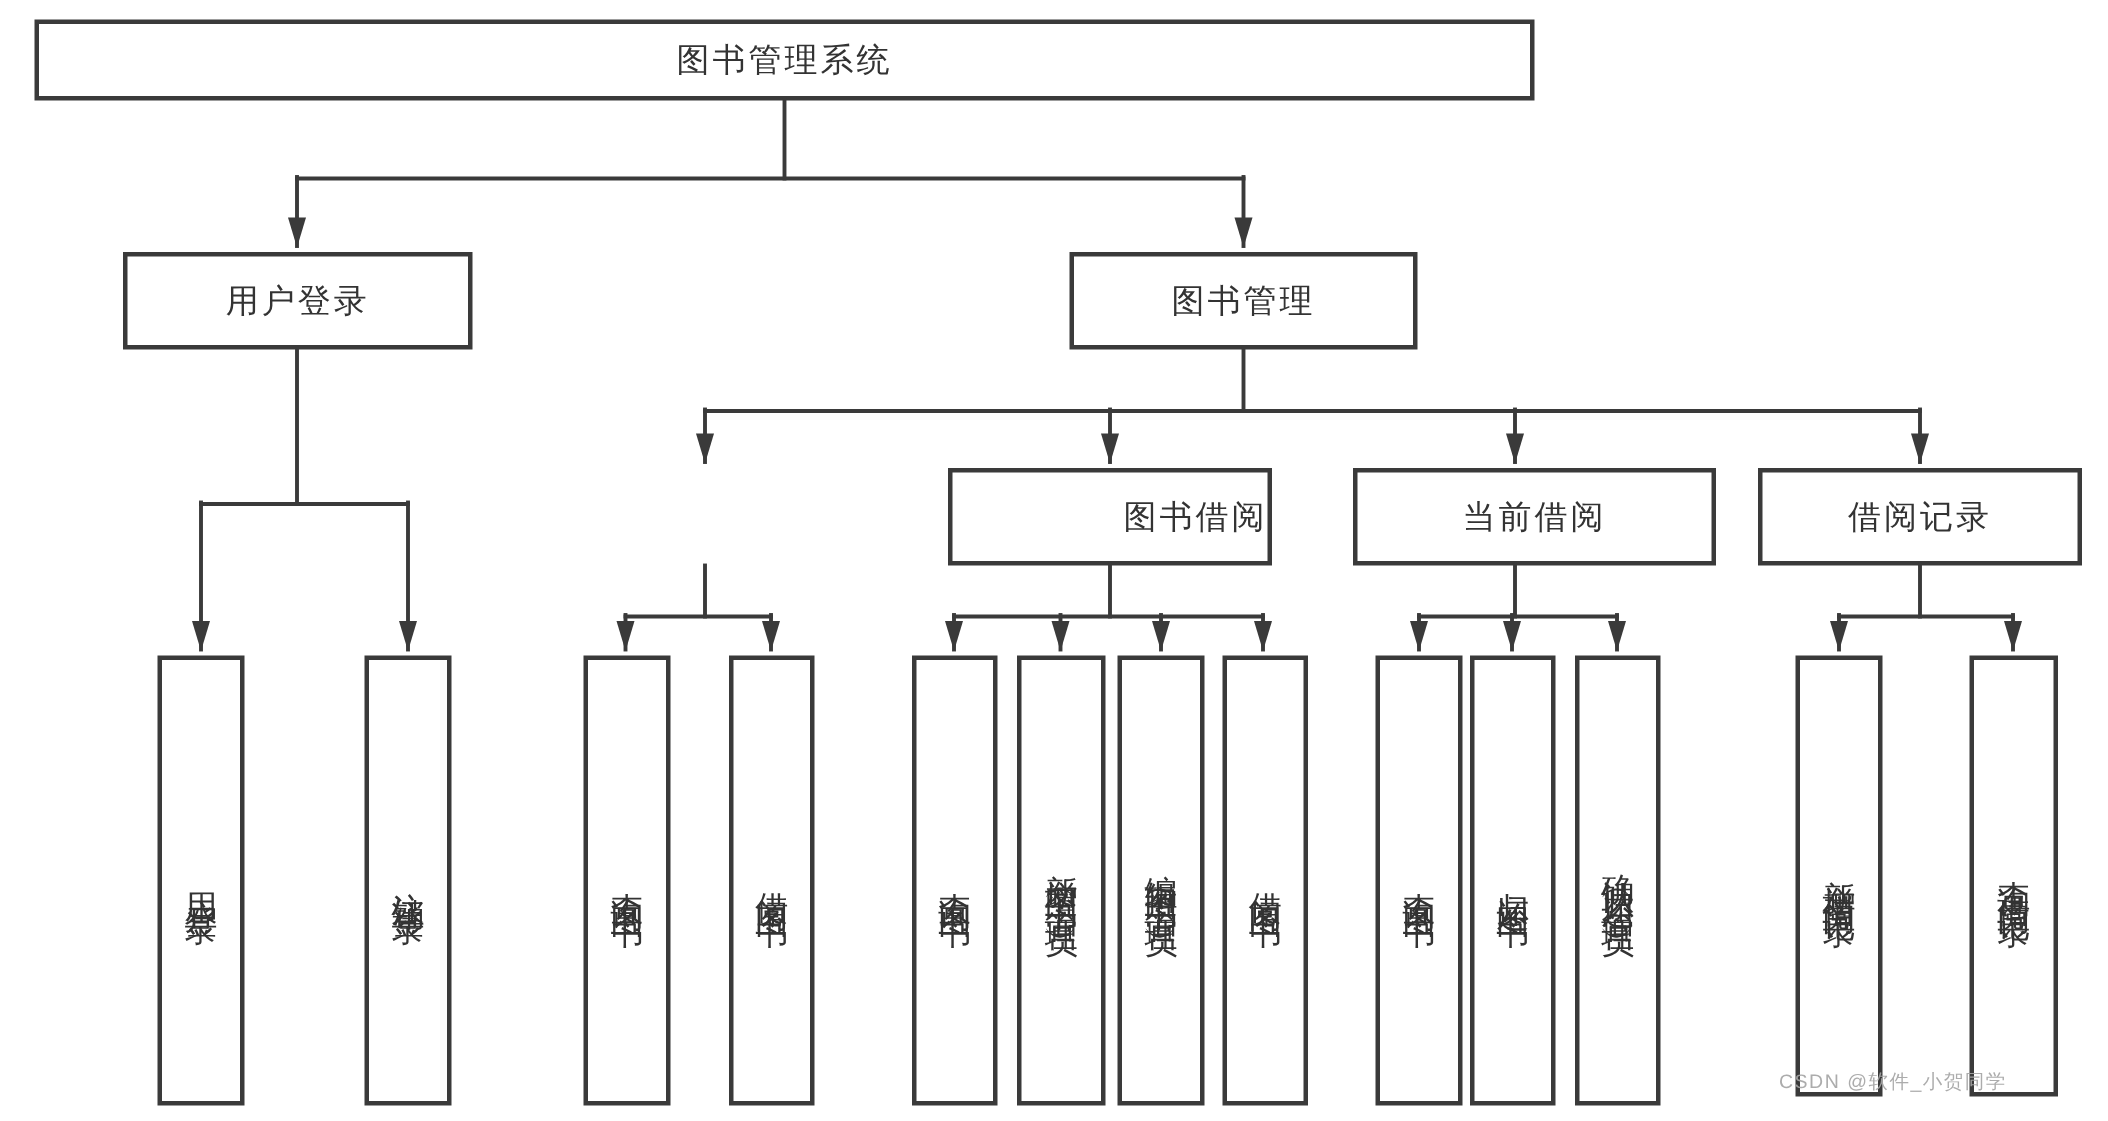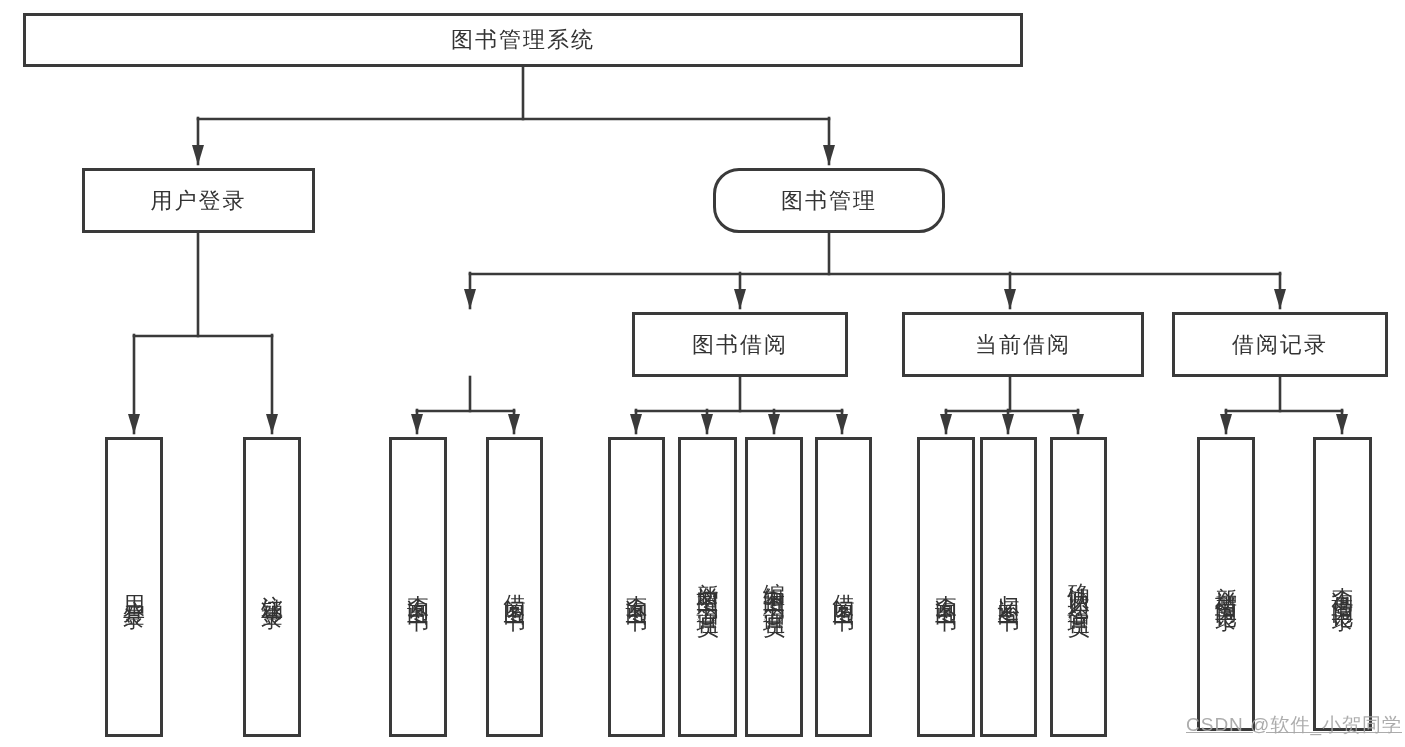--- a/index.html
+++ b/index.html
@@ -39,25 +39,24 @@
     white-space:normal;
     max-height:288px;
   }
   #connector-layer{
     position:absolute;left:0;top:0;z-index:1;
   }
   #watermark{
     position:absolute;
     left:1186px;top:712px;
     z-index:5;
-    font-size:19px;
+    font-size:13px;
     letter-spacing:1px;
     color:rgba(165,165,165,0.92);
     white-space:nowrap;
-    text-decoration:underline;
   }
 </style>
 </head>
 <body>
 
 <div id="canvas">
 
   <svg id="connector-layer" width="1405" height="747" viewBox="0 0 1405 747">
     <defs>
       <marker id="arrow" viewBox="0 0 22 14" refX="20" refY="7" markerWidth="22" markerHeight="14" markerUnits="userSpaceOnUse" orient="auto">
@@ -108,25 +107,25 @@
     </g>
   </svg>
 
   <div class="node h-node" style="left:23px;top:13px;width:1000px;height:54px;">
     <span class="lbl">图书管理系统</span>
   </div>
 
   <div class="node h-node" style="left:82px;top:168px;width:233px;height:65px;">
     <span class="lbl">用户登录</span>
   </div>
-  <div class="node h-node" style="left:713px;top:168px;width:232px;height:65px;border-radius:26px;">
+  <div class="node h-node" style="left:713px;top:168px;width:232px;height:65px;">
     <span class="lbl">图书管理</span>
   </div>
 
-  <div class="node h-node" style="left:632px;top:312px;width:216px;height:65px;">
+  <div class="node h-node" style="left:632px;top:312px;width:216px;height:65px;justify-content:flex-end;">
     <span class="lbl">图书借阅</span>
   </div>
   <div class="node h-node" style="left:902px;top:312px;width:242px;height:65px;">
     <span class="lbl">当前借阅</span>
   </div>
   <div class="node h-node" style="left:1172px;top:312px;width:216px;height:65px;">
     <span class="lbl">借阅记录</span>
   </div>
 
   <div class="node v-node" style="left:105px;top:437px;width:58px;height:300px;">

